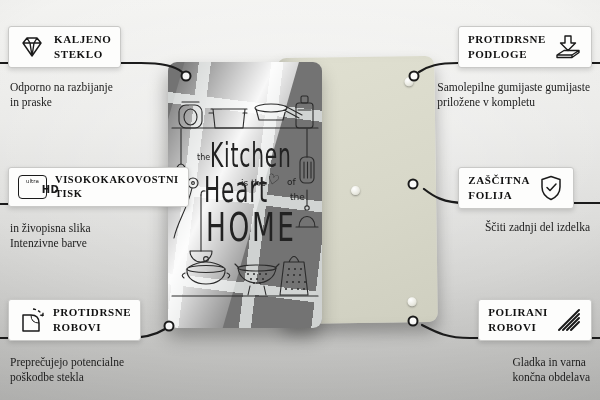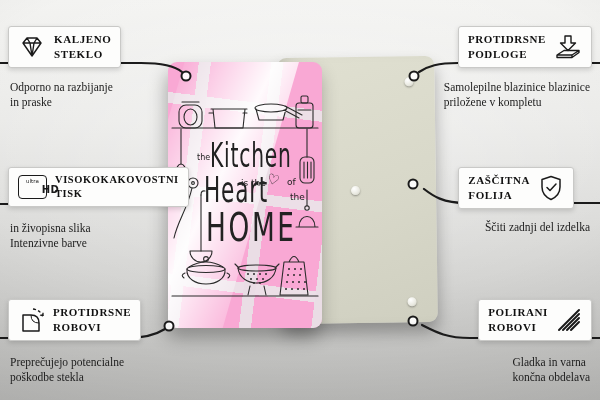--- a/index.html
+++ b/index.html
@@ -12,21 +12,21 @@
 
   
   .back-panel{position:absolute;left:279px;top:57px;width:157px;height:266px;border-radius:9px;
     background:linear-gradient(160deg,#e0e0d1 0%,#d8d8c9 55%,#cfcfc0 100%);
     box-shadow:0 10px 16px rgba(0,0,0,.30), inset 14px 0 20px -14px rgba(0,0,0,.18);
     transform:rotate(-.8deg);z-index:1;}
   .pad{position:absolute;width:9px;height:9px;border-radius:50%;
     background:radial-gradient(circle at 35% 30%, #ffffff 0%, #ebebe3 55%, #cfcfc4 100%);
     box-shadow:0 1px 2px rgba(0,0,0,.35);}
   .front-panel{position:absolute;left:168px;top:62px;width:154px;height:266px;border-radius:9px;
-    background:#f9a8d4;box-shadow:-2px 10px 18px rgba(0,0,0,.30);z-index:2;overflow:hidden;}
+    background:#737373;box-shadow:-2px 10px 18px rgba(0,0,0,.30);z-index:2;overflow:hidden;}
   .reflection{position:absolute;inset:-25px;transform:rotate(7deg);opacity:.8;
     background:
       linear-gradient(90deg, transparent 0 40px, #e6eae9 40px 52px, transparent 52px 112px, #e6eae9 112px 124px, transparent 124px 184px, #e6eae9 184px 196px, transparent 196px),
       linear-gradient(0deg, transparent 0 60px, #e9edec 60px 71px, transparent 71px 150px, #e9edec 150px 161px, transparent 161px 240px, #e9edec 240px 251px, transparent 251px);}
   .streak{position:absolute;top:-40px;left:-30px;width:110px;height:420px;transform:rotate(16deg);
     background:linear-gradient(100deg, rgba(255,255,255,0) 0%, rgba(255,255,255,.95) 50%, rgba(255,255,255,0) 100%);}
   .sketch{position:absolute;inset:0;}
   .board-word{position:absolute;color:#222;font-family:"DejaVu Sans", sans-serif;line-height:1;white-space:nowrap;transform-origin:left top;}
   .w-the-top{left:29px;top:92px;font-size:8px;}
   .w-kitchen{left:42px;top:76px;font-size:26px;letter-spacing:1px;transform:scale(.78,1.32);}
@@ -230,21 +230,21 @@
   <div class="co-title right-align">
     <div>PROTIDRSNE</div>
     <div>PODLOGE</div>
   </div>
   <svg class="icon" width="28" height="26" viewBox="0 0 28 26" fill="none" stroke="#1a1a1a" stroke-width="1.4" stroke-linejoin="round">
     <path d="M11 2 h6 v7 h4.5 L14 16.5 L6.5 9 H11 Z"></path>
     <path d="M3 21 L10 16.5 H25 L18 21 Z M3 21 v2.5 L18 23.5 v-2.5 M18 23.5 L25 18.5 v-2"></path>
   </svg>
 </div>
 <div class="co-sub s-tr right-align">
-  <div>Samolepilne blazinice blazinice</div>
+  <div>Samolepilne gumijaste gumijaste</div>
   <div>priložene v kompletu</div>
 </div>
 
 <div class="co-box p-mr">
   <div class="co-title right-align">
     <div>ZAŠČITNA</div>
     <div>FOLIJA</div>
   </div>
   <svg class="icon" width="26" height="26" viewBox="0 0 26 26" fill="none" stroke="#1a1a1a" stroke-width="1.5" stroke-linejoin="round" stroke-linecap="round">
     <path d="M13 1.5 L22 4.5 V12 C22 18 18.5 22 13 24.5 C7.5 22 4 18 4 12 V4.5 Z"></path>

